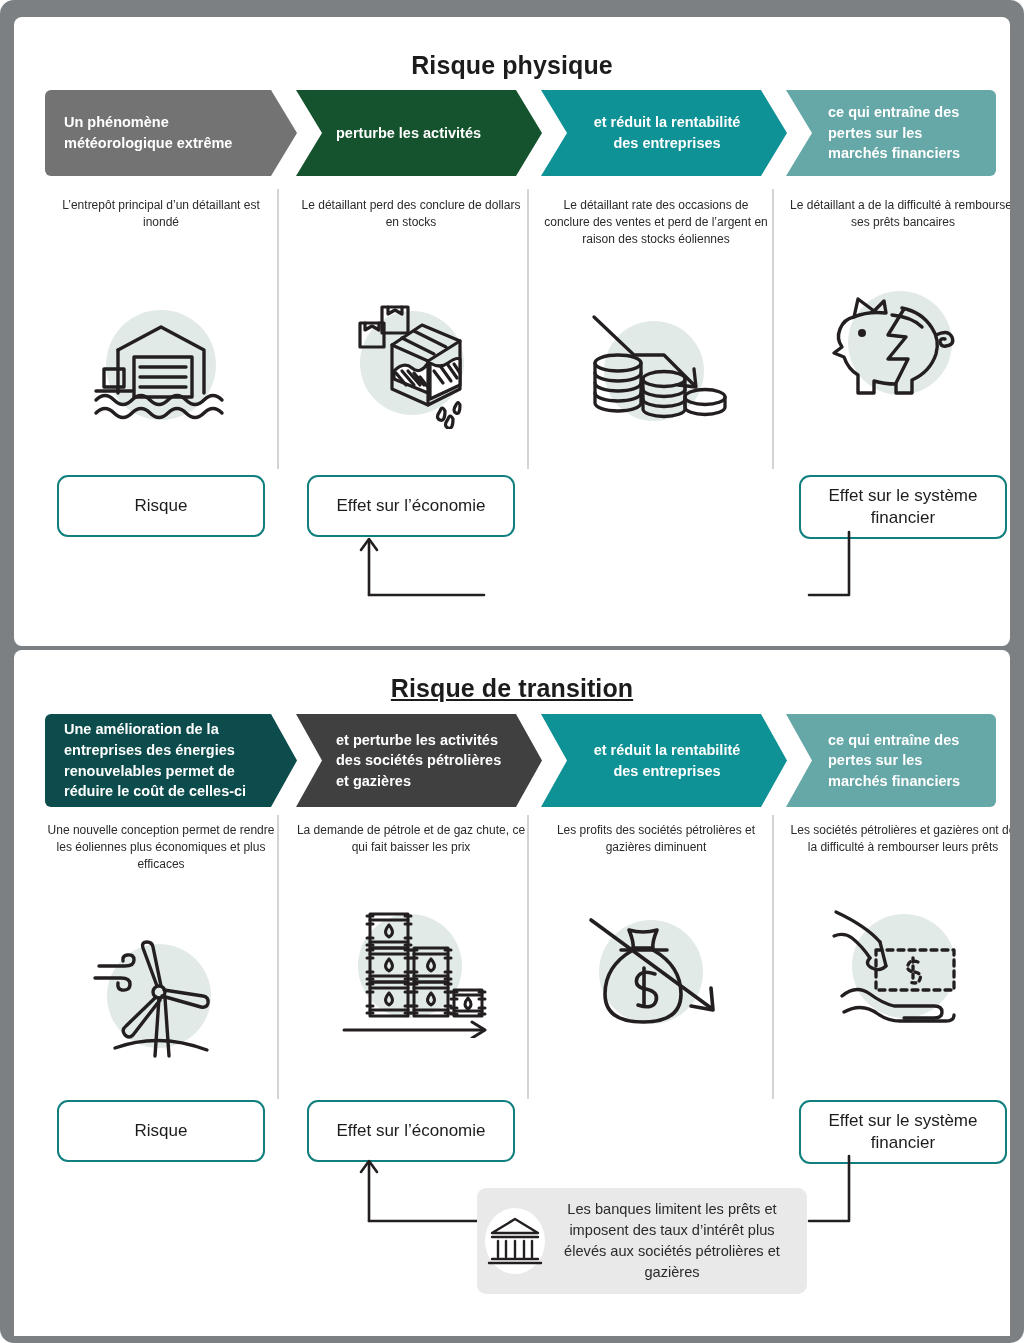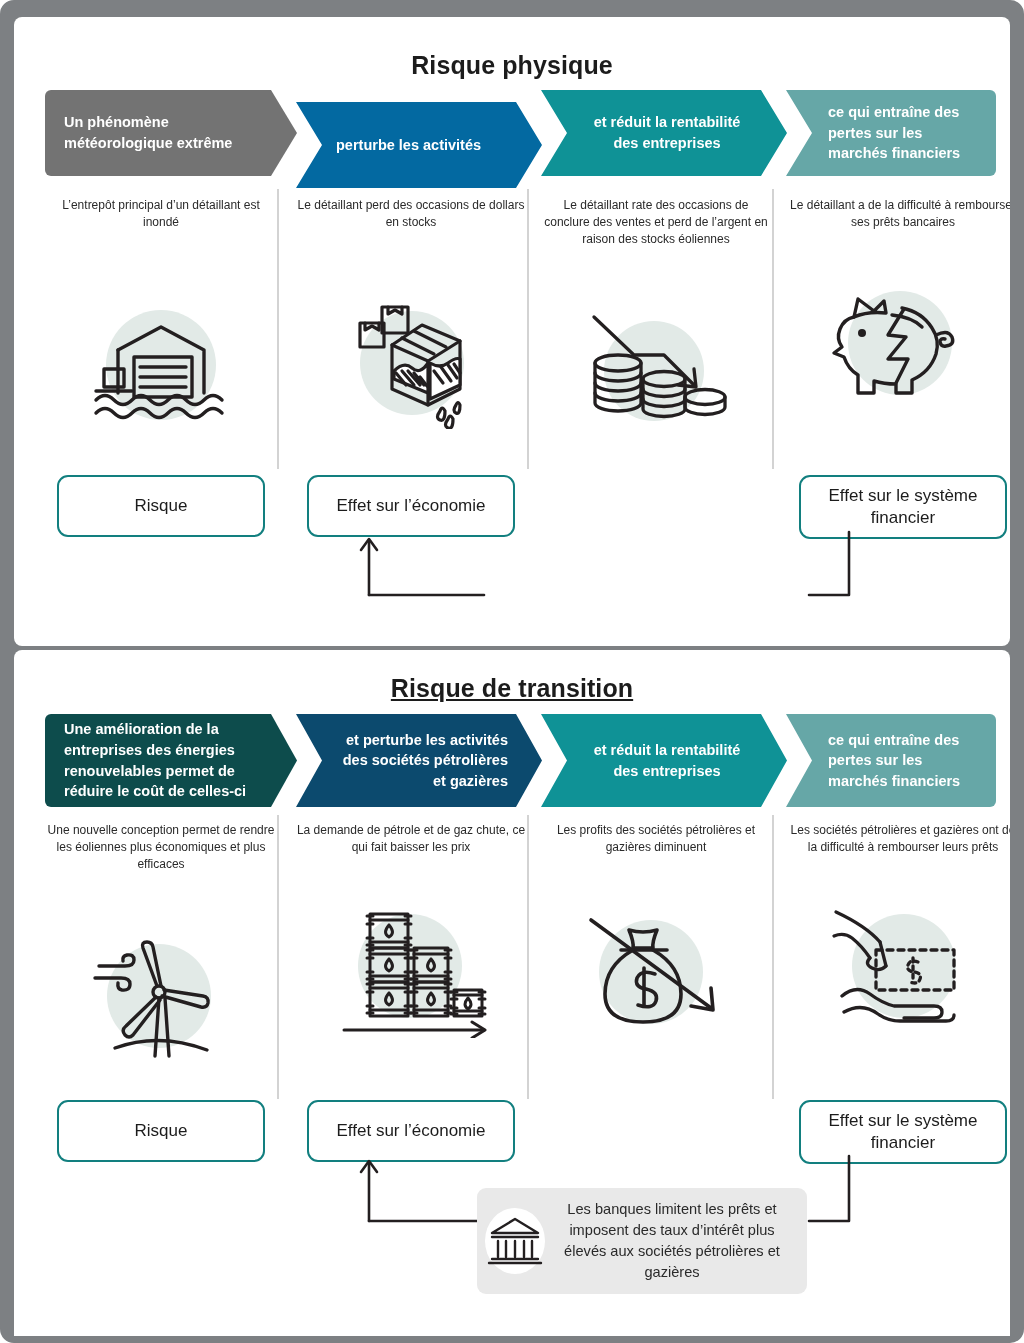--- a/index.html
+++ b/index.html
@@ -141,21 +141,21 @@
 <div class="outer">
 
   <section class="panel" id="panel-physique">
 
     <div class="panel-title" style="top:34px;">Risque physique</div>
 
     <div class="chevron-band" style="top:73px;">
       <div class="chev chev0" style="background:#737373;">
         <span class="chev-inner">Un phénomène météorologique extrême</span>
       </div>
-      <div class="chev chev1" style="background:#0369a1;margin-top:12px;">
+      <div class="chev chev1" style="background:#14532d;">
         <span class="chev-inner">perturbe les activités</span>
       </div>
       <div class="chev chev2" style="background:#0f9296;">
         <span class="chev-inner">et réduit la rentabilité des entreprises</span>
       </div>
       <div class="chev chev3" style="background:#66a7a7;">
         <span class="chev-inner">ce qui entraîne des pertes sur les marchés financiers</span>
       </div>
     </div>
 
@@ -181,21 +181,21 @@
               <path d="M10 112 q9 -9 18 0 t18 0 t18 0 t18 0 t18 0 t18 0 t18 0"></path>
             </g>
           </svg>
         </div>
         <div class="label-box" style="left:12px; top:278px; width:208px; height:62px;">
           <span>Risque</span>
         </div>
       </div>
 
       <div class="col" style="left:250px; width:232px;">
-        <div class="col-desc">Le détaillant perd des occasions de dollars en stocks</div>
+        <div class="col-desc">Le détaillant perd des conclure de dollars en stocks</div>
         <div class="icon-wrap" style="top:104px; height:128px;">
           <svg width="150" height="128" viewBox="0 0 150 128">
             <circle cx="76" cy="62" r="52" fill="#e2eae7"></circle>
             <g fill="none" stroke="#231f20" stroke-width="3.2" stroke-linecap="round" stroke-linejoin="round">
               <rect x="46" y="6" width="26" height="26"></rect>
               <path d="M52 6 v7 l7 -4 l7 4 v-7"></path>
               <rect x="24" y="22" width="24" height="24"></rect>
               <path d="M29 22 v7 l7 -4 l7 4 v-7"></path>
               <path d="M56 44 L86 24 L124 40 L124 88 L92 104 L56 88 Z"></path>
               <path d="M56 44 L92 60 L124 40"></path>
@@ -274,21 +274,21 @@
   </section>
 
   <section class="panel" id="panel-transition">
 
     <div class="panel-title" style="top:24px;text-decoration:underline;">Risque de transition</div>
 
     <div class="chevron-band" style="top:64px; height:93px;">
       <div class="chev chev0" style="background:#0d4c4c;">
         <span class="chev-inner">Une amélioration de la entreprises des énergies renouvelables permet de réduire le coût de celles-ci</span>
       </div>
-      <div class="chev chev1" style="background:#0c4a6e;text-align:right;">
+      <div class="chev chev1" style="background:#404040;">
         <span class="chev-inner">et perturbe les activités des sociétés pétrolières et gazières</span>
       </div>
       <div class="chev chev2" style="background:#0f9296;">
         <span class="chev-inner">et réduit la rentabilité des entreprises</span>
       </div>
       <div class="chev chev3" style="background:#66a7a7;">
         <span class="chev-inner">ce qui entraîne des pertes sur les marchés financiers</span>
       </div>
     </div>
 

